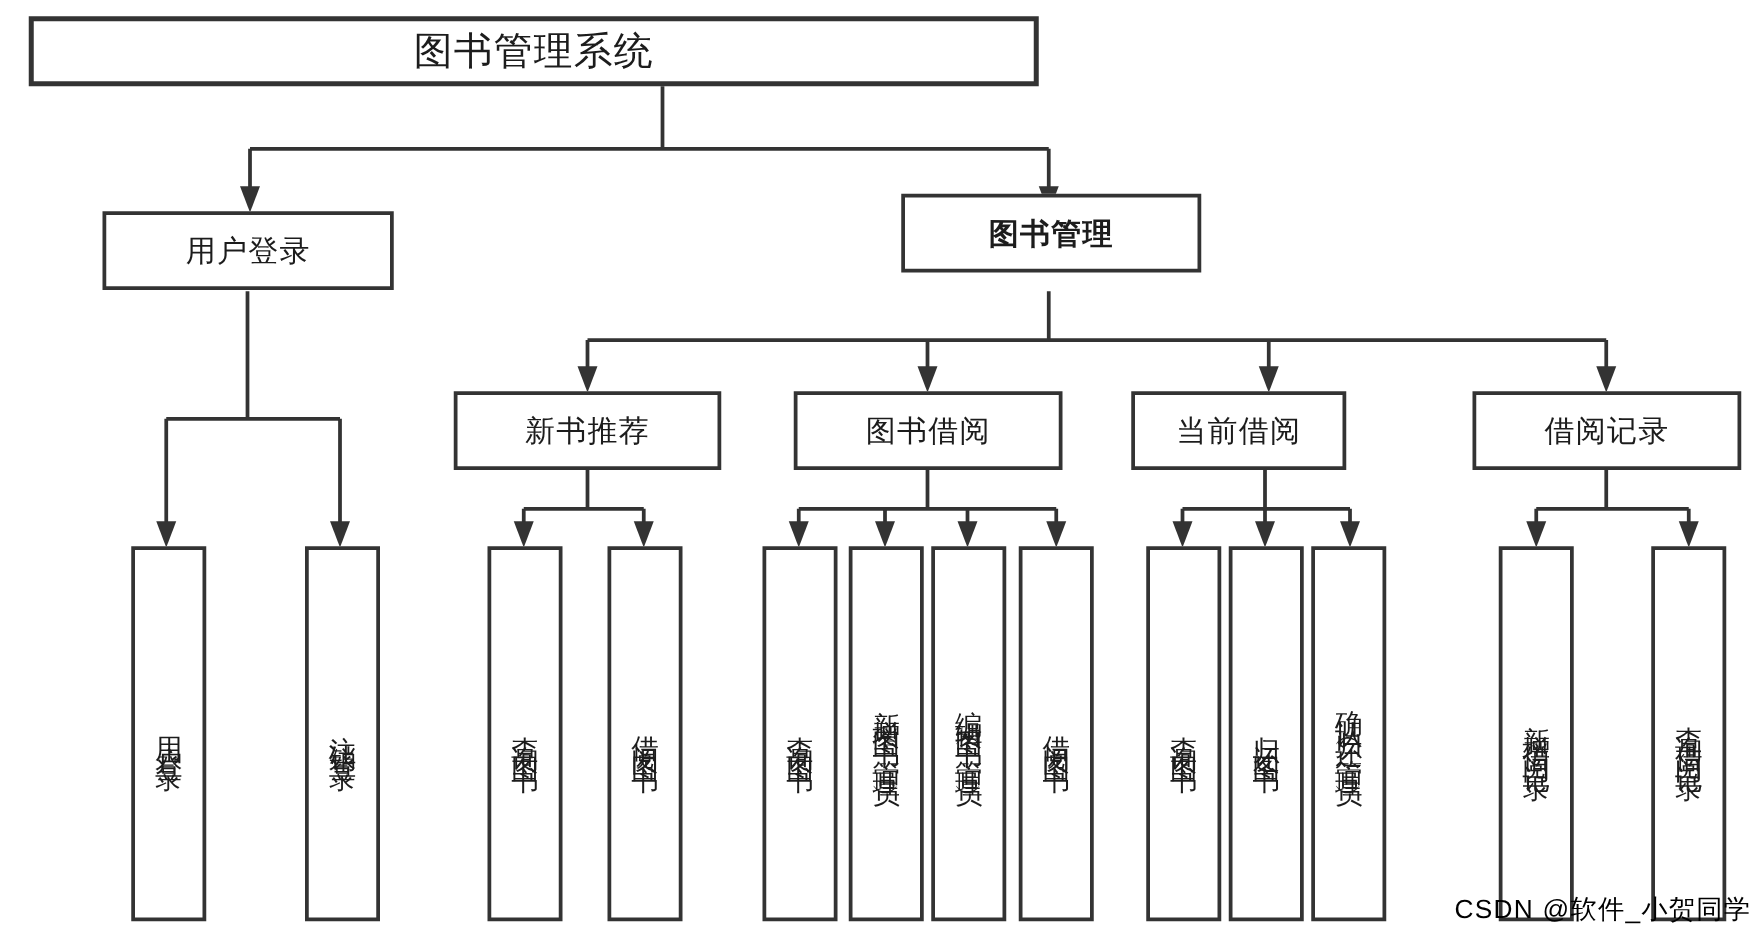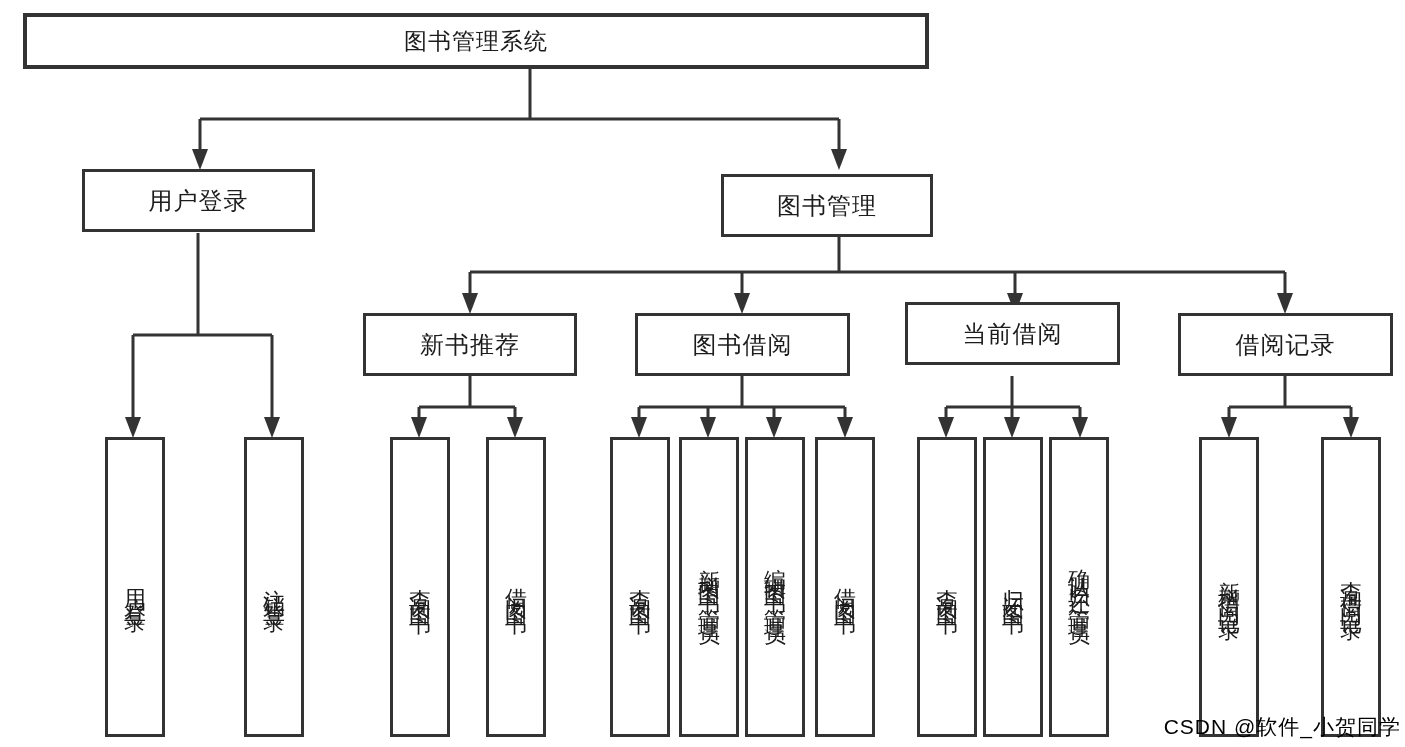--- a/index.html
+++ b/index.html
@@ -16,30 +16,30 @@
     box-sizing:border-box;
     border:3px solid #333333;
     background:#ffffff;
     display:flex;
     align-items:center;
     justify-content:center;
     color:#1c1c1c;
     z-index:2;
   }
   .root-node{
-    left:23px;top:13px;width:906px;height:56px;
+    left:23px;top:13px;width:808px;height:56px;
     border-width:4px;
-    font-size:23px;letter-spacing:1px;
+    font-size:31px;letter-spacing:1px;
   }
   .branch-node{height:63px;font-size:24px;letter-spacing:1px;}
   .n-login{left:82px;top:169px;width:233px;}
-  .n-bookmgmt{left:721px;top:174px;width:212px;}
+  .n-bookmgmt{left:721px;top:155px;width:240px;font-weight:bold;}
   .n-recommend{left:363px;top:313px;width:214px;}
   .n-borrowing{left:635px;top:313px;width:215px;}
-  .n-current{left:905px;top:302px;width:215px;justify-content:center;}
+  .n-current{left:905px;top:313px;width:172px;justify-content:center;}
   .n-records{left:1178px;top:313px;width:215px;}
   .leaf{
     top:437px;width:60px;height:300px;
     writing-mode:vertical-rl;
     text-orientation:mixed;
     font-size:22px;
     letter-spacing:8px;
     line-height:1;
     padding:6px 0;
   }

